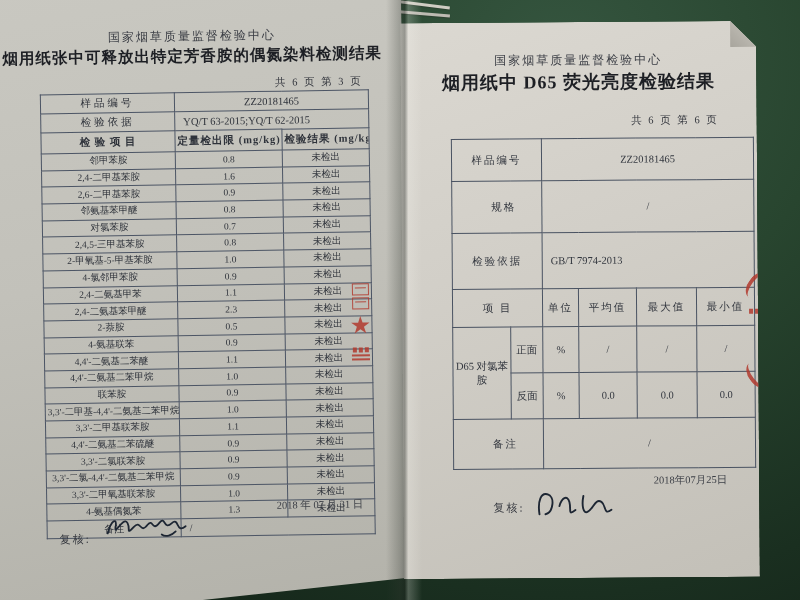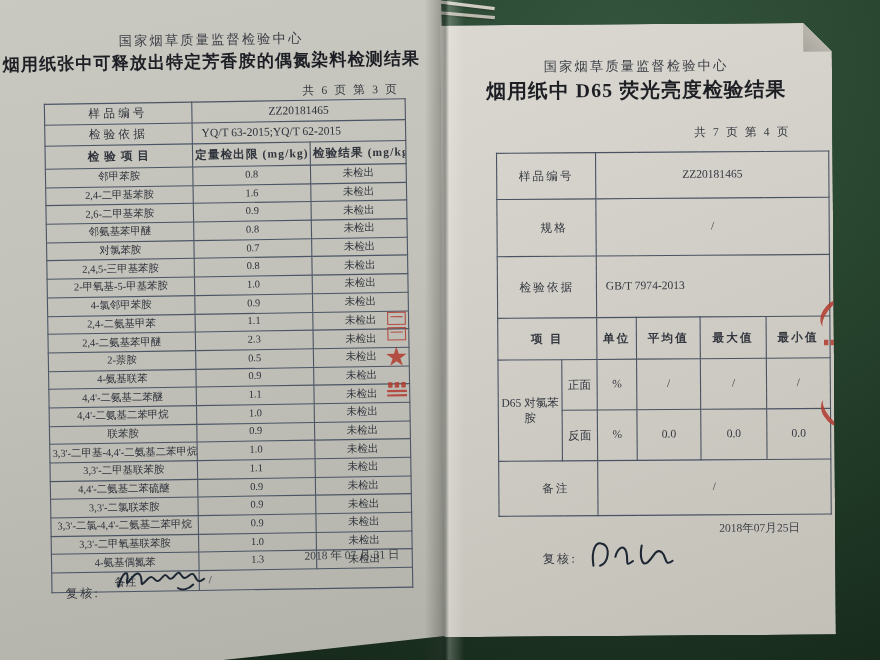--- a/index.html
+++ b/index.html
@@ -53,21 +53,21 @@
   .sig-right{left:128px;top:462px;}
   
   .page-right .org{top:30px;font-size:12px;}
   .page-right .doc-title{top:48px;font-size:18px;letter-spacing:1px;}
   .page-right .pageno{top:92px;right:38px;font-size:10.5px;}
   .tbl-right{left:50px;top:116px;width:302px;border:1.6px solid #434c5b;}
   .tbl-right td{border:1px solid #4a5362;color:#33373f;text-align:center;vertical-align:middle;
     font-size:10.5px;padding:0 2px;}
   .tbl-right .lbl{letter-spacing:2px;}
   .wide{letter-spacing:14px;text-indent:14px;border-radius:14px;}
-  .tbl-right .head td{font-weight:bold;letter-spacing:2px;}
+  .tbl-right .head td{font-weight:normal;letter-spacing:2px;}
   .page-right .date-line{top:452px;right:32px;font-size:10.5px;}
   .page-right .review{left:90px;top:478px;font-size:11px;letter-spacing:2px;}
   
   .seal{position:absolute;color:#b23a2e;opacity:.85;z-index:6;}
   .seal-left{right:32px;top:300px;width:28px;height:118px;}
   .seal-glyph{width:15px;height:10px;border:1.6px solid #b23a2e;margin:2px auto;position:relative;}
   .seal-glyph::after{content:"";position:absolute;left:2px;right:2px;top:3px;border-top:1.6px solid #b23a2e;}
   .seal-star{font-size:24px;line-height:24px;text-align:center;margin-top:4px;}
   .seal-dots{display:flex;justify-content:center;gap:2px;margin-top:10px;}
   .seal-dots span{width:4px;height:5px;background:#b23a2e;display:block;}
@@ -270,21 +270,21 @@
         </div>
       <div class="seal-bar"></div>
       <div class="seal-bar"></div>
     </div>
   </div>
 
   <div class="page page-right">
     <div class="fold-flap"></div>
     <div class="org">国家烟草质量监督检验中心</div>
     <div class="doc-title">烟用纸中 D65 荧光亮度检验结果</div>
-    <div class="pageno">共 7 页 第 4 页</div>
+    <div class="pageno">共 6 页 第 6 页</div>
 
     <table class="tbl-right">
       <colgroup>
           <col style="width:58px">
           <col style="width:32px">
           <col style="width:36px">
           <col style="width:58px">
           <col style="width:60px">
           <col style="width:58px">
         </colgroup>

